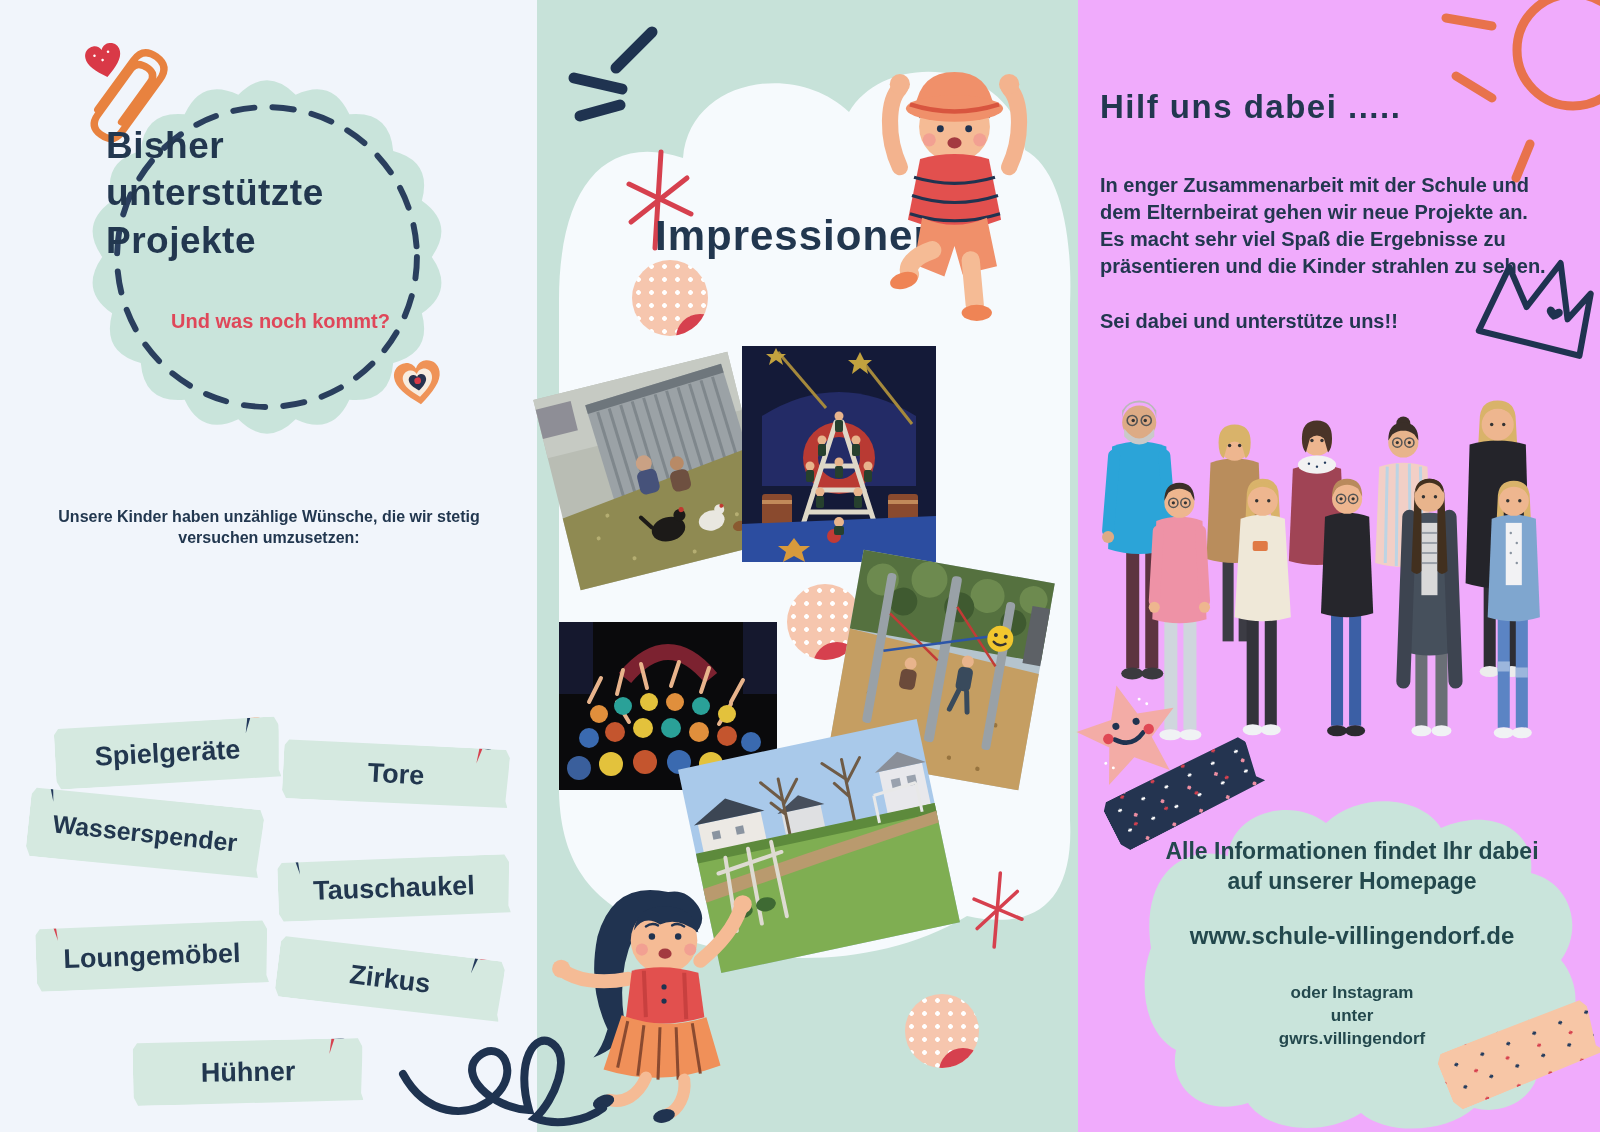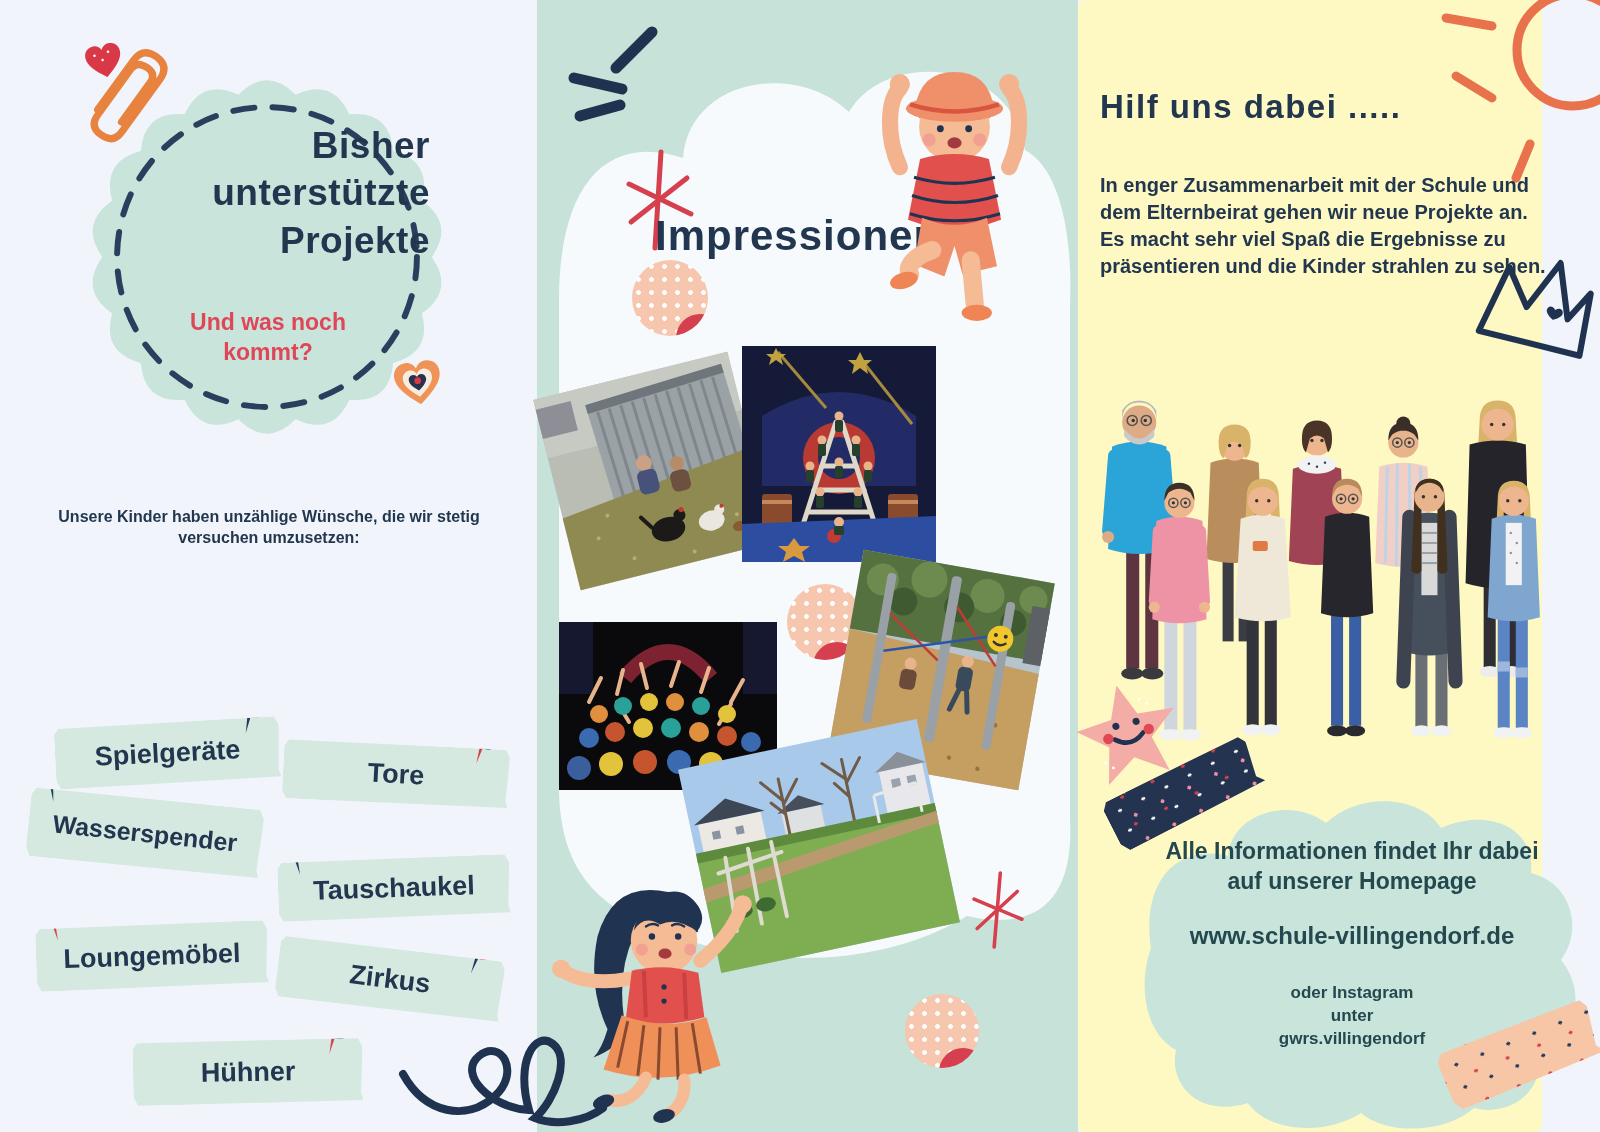--- a/index.html
+++ b/index.html
@@ -1,30 +1,30 @@
 <!DOCTYPE html>
 <html><head>
 <meta charset="utf-8">
 <style>
   html,body{margin:0;padding:0;background:#e8ecf2;}
   .canvas{position:relative;width:1600px;height:1132px;overflow:hidden;
           font-family:"Liberation Sans",sans-serif;background:#f1f5fb;}
   .panel{position:absolute;top:0;height:1132px;}
   .panel-left{left:0;width:537px;background:#f1f5fb;}
   .panel-mid{left:537px;width:541px;background:#c7e2d9;}
-  .panel-right{left:1078px;width:464px;background:#fef9c3;border-radius:7px;}
+  .panel-right{left:1078px;width:522px;background:#f0abfc;}
   .abs{position:absolute;}
   svg{display:block;overflow:visible;}
 
   
   .badge-svg{left:66px;top:56px;width:402px;height:402px;}
-  .badge-title{left:106px;top:122px;width:324px;text-align:right;
+  .badge-title{left:106px;top:122px;width:324px;text-align:left;
     color:#22374f;font-size:37px;font-weight:bold;line-height:1.28;letter-spacing:.5px;}
-  .badge-sub{left:146px;top:308px;width:244px;text-align:center;
-    color:#df4759;font-size:23px;font-weight:bold;line-height:1.3;}
+  .badge-sub{left:146px;top:308px;width:244px;text-align:right;
+    color:#df4759;font-size:20px;font-weight:bold;line-height:1.3;}
   .paperclip{left:86px;top:40px;width:86px;height:112px;transform:rotate(36deg);}
   .clip-heart{left:84px;top:42px;width:40px;height:38px;transform:rotate(-12deg);}
   .badge-heart{left:392px;top:358px;width:52px;height:50px;transform:rotate(-8deg);}
   .intro{left:50px;top:506px;width:438px;text-align:center;color:#22374f;
     font-size:16px;font-weight:bold;line-height:1.32;}
 
   .tape{position:absolute;display:flex;align-items:center;justify-content:center;
     background:#d5e9e0;color:#22374f;font-weight:bold;font-size:27px;
     clip-path:polygon(0% 12%,2% 2%,98% 0%,100% 14%,99% 86%,100% 97%,2% 100%,0% 86%);}
   .t1{left:55px;top:722px;width:225px;height:62px;transform:rotate(-3deg);}
@@ -544,20 +544,21 @@
       <g stroke="#e8724c" stroke-width="9" stroke-linecap="round">
         <line x1="38" y1="30" x2="84" y2="38"></line>
         <line x1="48" y1="88" x2="84" y2="110"></line>
         <line x1="122" y1="156" x2="108" y2="190"></line>
         <line x1="198" y1="152" x2="212" y2="192"></line>
       </g>
     </svg>
 
     <div class="abs r-heading">Hilf uns dabei .....</div>
     <div class="abs r-body">In enger Zusammenarbeit mit der Schule und dem Elternbeirat gehen wir neue Projekte an. Es macht sehr viel Spaß die Ergebnisse zu präsentieren und die Kinder strahlen zu sehen.</div>
+    <div class="abs r-cta">Sei dabei und unterstütze uns!!</div>
 
     <svg class="abs crown" viewBox="0 0 120 120">
       <path d="M12 96 L26 28 L52 62 L74 12 L94 64 L110 34 L114 96 Z" fill="none" stroke="#1f3350" stroke-width="6" stroke-linejoin="round" stroke-linecap="round"></path>
       <path d="M80 58 C76 54 72 56 72 60 C72 64 80 68 80 68 C80 68 88 64 88 60 C88 56 84 54 80 58 Z" fill="#1f3350"></path>
     </svg>
 
     <svg class="abs team" viewBox="0 0 480 400">
 
       <g>
         <rect x="42" y="195" width="13" height="122" fill="#5d3440"></rect>

